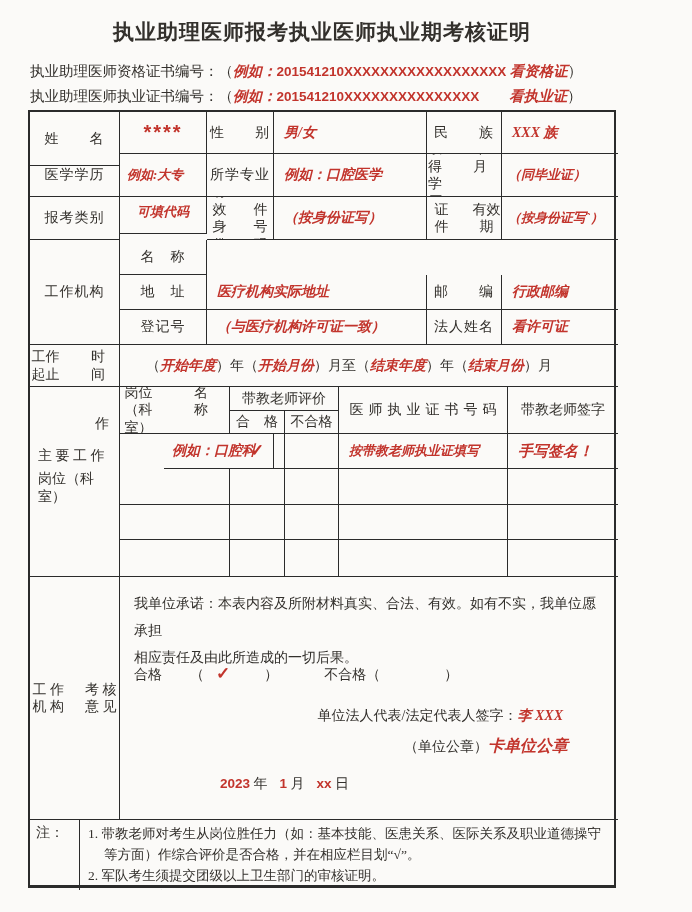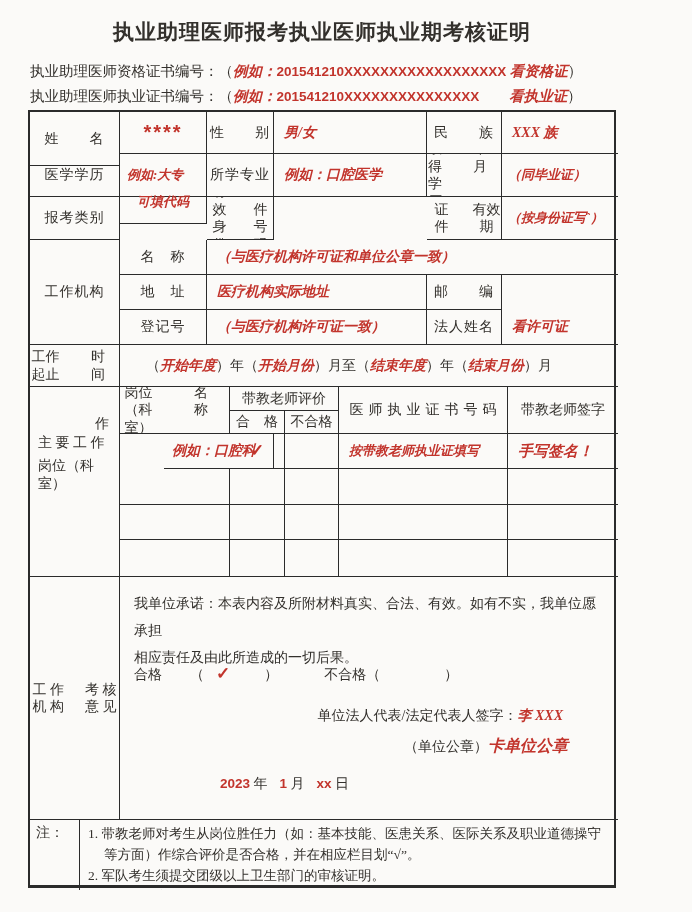--- a/index.html
+++ b/index.html
@@ -46,21 +46,21 @@
   .cell.noB{border-bottom:none;}
   .cell.left{justify-content:flex-start;text-align:center;padding-left:10px;}
   .lbl{letter-spacing:1px;}
   .stack{display:flex;flex-direction:row;gap:16px;}
   .check{color:var(--red);font-weight:bold;font-size:17px;font-style:normal;}
   .spread{letter-spacing:5px;text-indent:5px;}
   .small{font-size:13px;}
 
   .side-pos{display:flex;flex-direction:column;justify-content:flex-start;padding-top:28px;}
   .side-pos .r1{text-align:right;padding-right:10px;width:100%;}
-  .side-pos .r2,.side-pos .r3{text-align:left;padding-left:8px;width:100%;margin-top:1px;}
+  .side-pos .r2,.side-pos .r3{text-align:left;padding-left:8px;width:100%;margin-top:14px;}
   .side-pos .r3{margin-top:6px;}
 
   .review-content{position:relative;display:block;}
   .rc-line{position:absolute;left:0;width:100%;font-size:14px;text-align:left;}
   .promise{top:13px;left:14px;width:470px;line-height:27px;text-align:left;}
   .passfail{top:86px;left:14px;}
   .signline{top:130px;text-align:right;padding-right:55px;}
   .sealline{top:159px;text-align:right;padding-right:50px;}
   .dateline{top:198px;left:100px;}
   .gap1{display:inline-block;width:28px;}
@@ -103,41 +103,42 @@
     <div class="cell left hand" style="left:244px;top:42px;width:153px;height:43px;">例如：口腔医学</div>
     <div class="cell" style="left:397px;top:42px;width:75px;height:43px;">
       <div class="stack">
           <span>取得学历</span>
           <span>年　　月</span>
         </div>
     </div>
     <div class="cell left hand small noR" style="left:472px;top:42px;width:116px;height:43px;padding-left:6px;">（同毕业证）</div>
 
     <div class="cell lbl" style="left:0;top:85px;width:90px;height:43px;">报考类别</div>
-    <div class="cell hand small" style="left:90px;top:69px;width:87px;height:43px;">可填代码</div>
+    <div class="cell hand small" style="left:90px;top:79px;width:87px;height:43px;">可填代码</div>
     <div class="cell" style="left:177px;top:85px;width:67px;height:43px;">
       <div class="stack">
           <span>有效身份</span>
           <span>证件号码</span>
         </div>
     </div>
+    <div class="cell left hand" style="left:244px;top:85px;width:153px;height:43px;">（按身份证写）</div>
     <div class="cell" style="left:397px;top:85px;width:75px;height:43px;">
       <div class="stack">
           <span>证　件</span>
           <span>有效期</span>
         </div>
     </div>
     <div class="cell left hand small noR" style="left:472px;top:85px;width:116px;height:43px;padding-left:6px;">（按身份证写`）</div>
 
     <div class="cell lbl" style="left:0;top:128px;width:90px;height:105px;">工作机构</div>
     <div class="cell lbl" style="left:90px;top:128px;width:87px;height:35px;">名　称</div>
-    <div class="cell left hand noR" style="left:177px;top:128px;width:411px;height:35px;">（与医疗机构许可证和单位公章一致）</div>
     <div class="cell lbl" style="left:90px;top:163px;width:87px;height:35px;">地　址</div>
     <div class="cell left hand" style="left:177px;top:163px;width:220px;height:35px;">医疗机构实际地址</div>
     <div class="cell lbl" style="left:397px;top:163px;width:75px;height:35px;">邮　　编</div>
+    <div class="cell left hand noR" style="left:472px;top:163px;width:116px;height:35px;">行政邮编</div>
     <div class="cell lbl" style="left:90px;top:198px;width:87px;height:35px;">登记号</div>
     <div class="cell left hand" style="left:177px;top:198px;width:220px;height:35px;">（与医疗机构许可证一致）</div>
     <div class="cell lbl" style="left:397px;top:198px;width:75px;height:35px;">法人姓名</div>
     <div class="cell left hand noR" style="left:472px;top:198px;width:116px;height:35px;">看许可证</div>
 
     <div class="cell" style="left:0;top:233px;width:90px;height:42px;">
       <div class="stack" style="align-items:flex-start;">
           <span>工作起止</span>
           <span>时　　间</span>
         </div>

